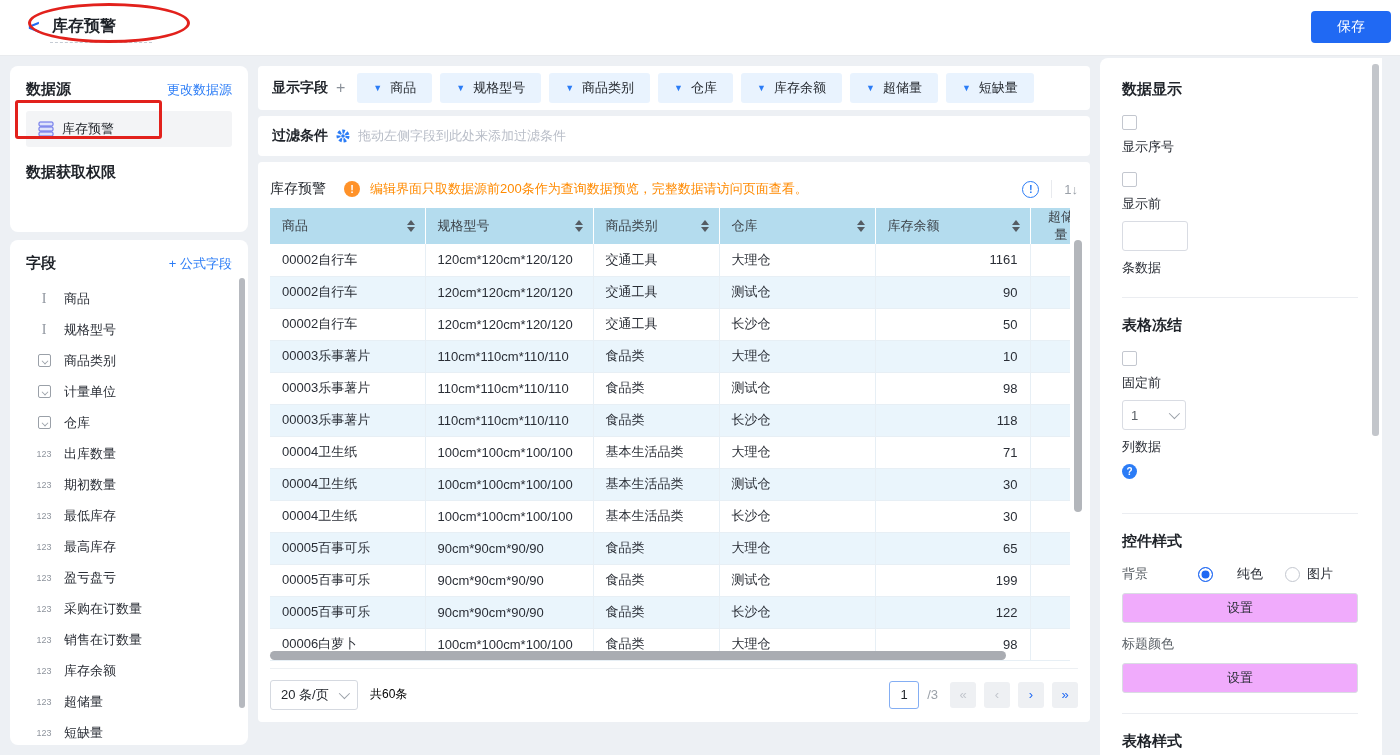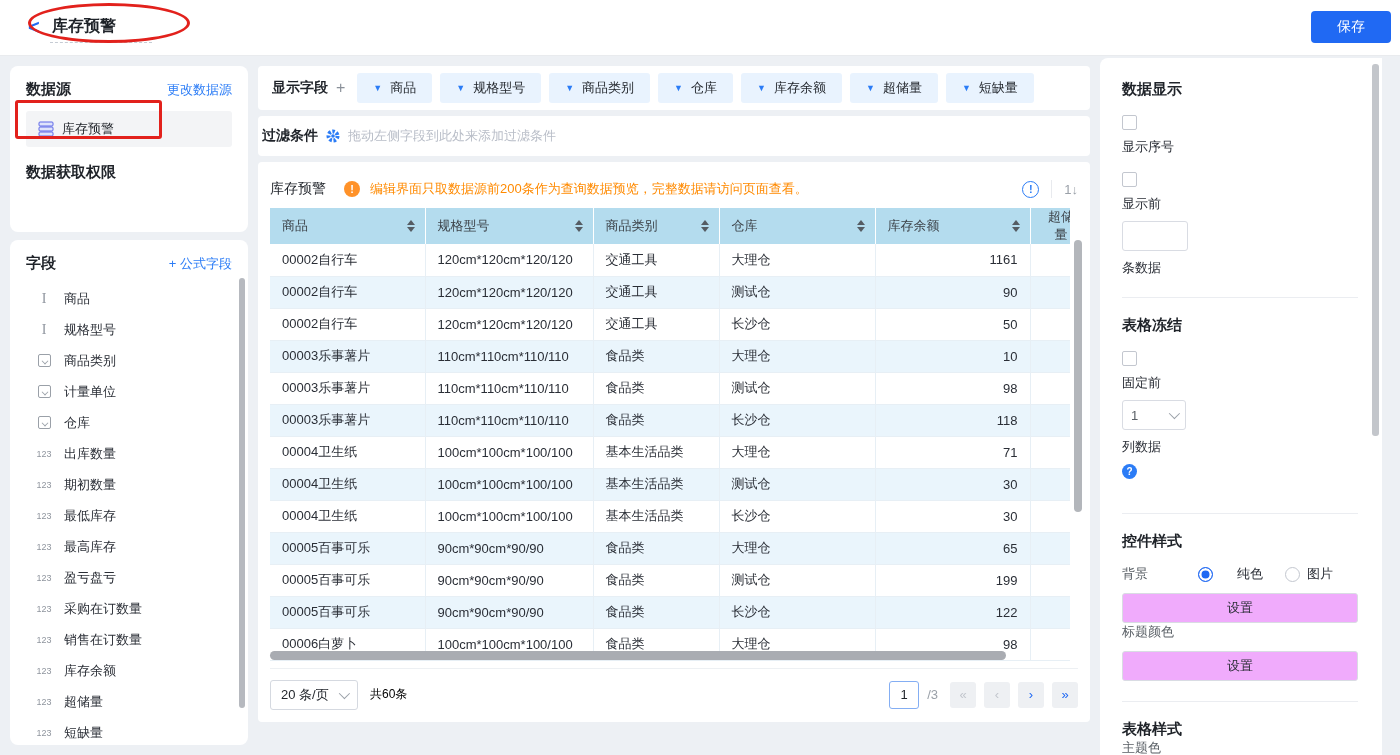--- a/index.html
+++ b/index.html
@@ -38,21 +38,21 @@
   .field-item .lbl { font-size:13px; color:#2a2e36; }
   .fields-scroll { position:absolute; right:3px; top:38px; width:6px; height:430px; background:#b6b9bf; border-radius:3px; }
 
   
   .main { position:absolute; left:258px; top:66px; width:832px; }
   .chipbar { height:44px; background:#fff; border-radius:4px; display:flex; align-items:center; gap:8px; padding:0 14px; }
   .chipbar .bar-label { font-size:14px; color:#1f2329; font-weight:bold; }
   .plus { color:#8a9099; font-size:16px; margin-right:4px; cursor:pointer; }
   .chip { display:flex; align-items:center; gap:8px; background:#e9f3fe; border-radius:3px; height:30px; padding:0 16px; font-size:13px; color:#1f2329; cursor:pointer; }
   .chip .caret { color:#2b7cf6; font-size:9px; }
-  .filterbar { margin-top:6px; height:40px; background:#fff; border-radius:4px; display:flex; align-items:center; gap:8px; padding:0 4px; }
+  .filterbar { margin-top:6px; height:40px; background:#fff; border-radius:4px; display:flex; align-items:center; gap:8px; padding:0 14px; }
   .filterbar .bar-label { font-size:14px; font-weight:bold; color:#1f2329; }
   .filter-placeholder { color:#b9bec8; font-size:13px; }
 
   
   .preview-card { margin-top:6px; height:560px; background:#fff; border-radius:4px; position:relative; padding:10px 12px; }
   .pv-head { height:34px; display:flex; align-items:center; gap:10px; }
   .pv-title { font-size:14px; color:#1f2329; margin-right:8px; }
   .warn-ic { width:16px; height:16px; border-radius:50%; background:#ff9229; color:#fff; font-size:11px; font-weight:bold; display:flex; align-items:center; justify-content:center; flex:none; }
   .notice { color:#ff8a00; font-size:13px; white-space:nowrap; overflow:hidden; }
   .pv-tools { margin-left:auto; display:flex; align-items:center; gap:12px; flex:none; }
@@ -93,21 +93,21 @@
   .rp-sub { font-size:13px; color:#5a6066; }
   .mini-input { width:66px; height:30px; border:1px solid #d9dce3; border-radius:3px; background:#fff; }
   .mini-select { width:64px; height:30px; border:1px solid #d9dce3; border-radius:3px; display:flex; align-items:center; justify-content:space-between; padding:0 8px; color:#5a6066; cursor:pointer; background:#fff; }
   .divider { height:1px; background:#ebedf1; margin:20px 0 18px 0; }
   .radio-row { display:flex; align-items:center; gap:22px; margin-top:14px; }
   .radio { display:flex; align-items:center; gap:7px; cursor:pointer; }
   .rdo { width:15px; height:15px; border-radius:50%; flex:none; }
   .rdo.on { background:#2069f3; box-shadow:inset 0 0 0 2.5px #fff, inset 0 0 0 8px #2069f3; border:1px solid #2069f3; }
   .rdo.off { border:1px solid #c3c7cf; background:#fff; }
   .set-btn { margin-top:10px; width:100%; height:30px; background:#f0abfc; border:1px solid #d9dce3; border-radius:3px; font-size:13px; color:#2a2e36; cursor:pointer; }
-  .sub-lbl { font-size:13px; color:#5a6066; }
+  .sub-lbl { margin-top:12px; font-size:13px; color:#5a6066; }
   .swatch { margin-top:8px; width:100%; height:26px; background:#b6dcec; border:1px solid #d9dce3; border-radius:2px; cursor:pointer; }
   .help { width:15px; height:15px; border-radius:50%; background:#2b7cf6; color:#fff; font-size:10px; font-weight:bold; display:flex; align-items:center; justify-content:center; cursor:pointer; }
   .rp-scroll { position:absolute; right:3px; top:6px; width:7px; height:372px; background:#c3c6cb; border-radius:3px; }
 </style>
 </head>
 <body>
 
 <div id="app">
 
   <div class="topbar">

